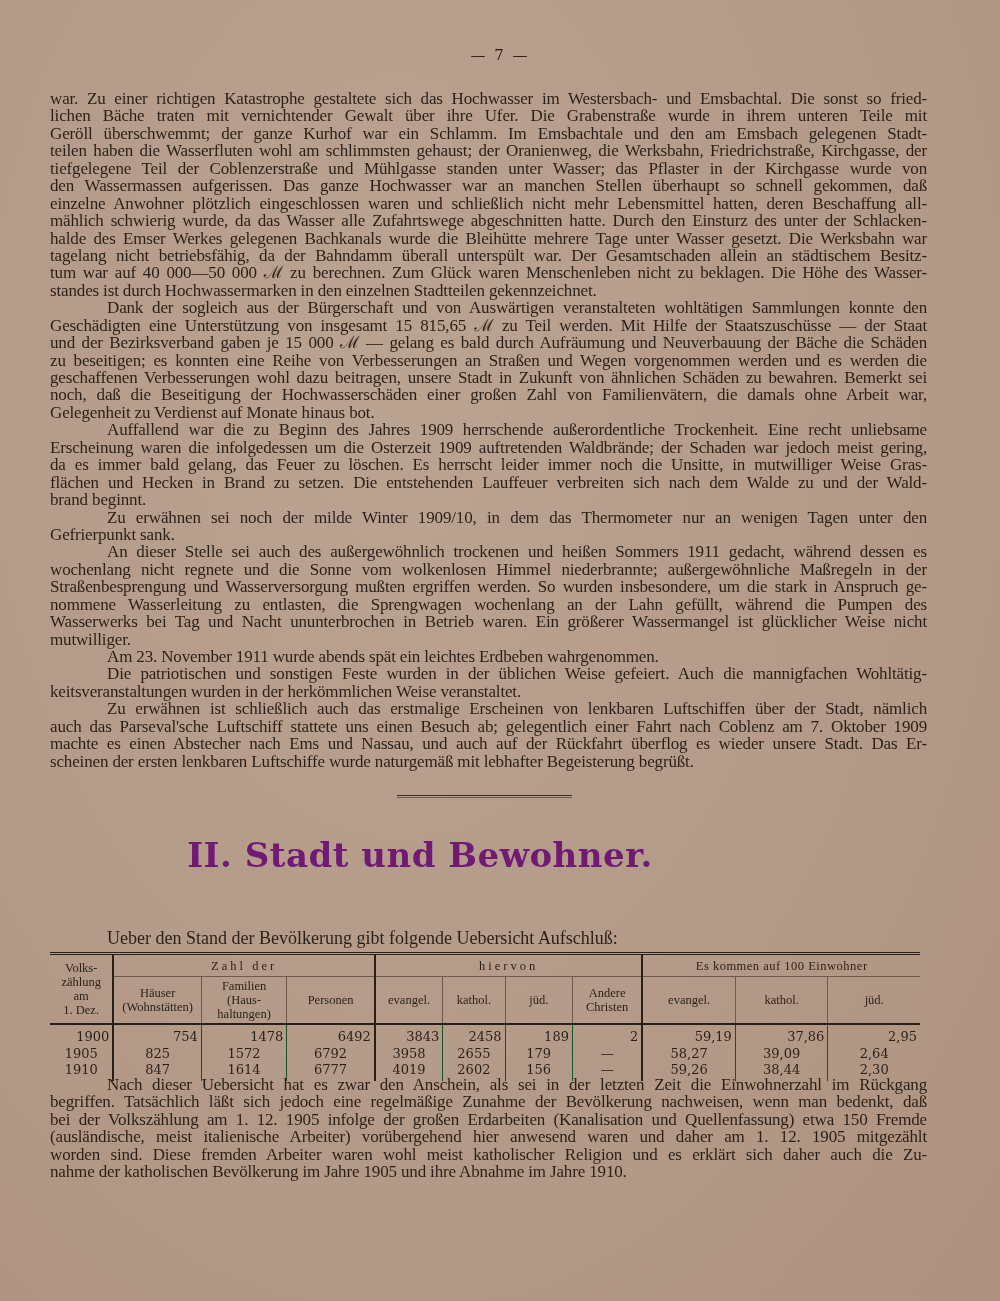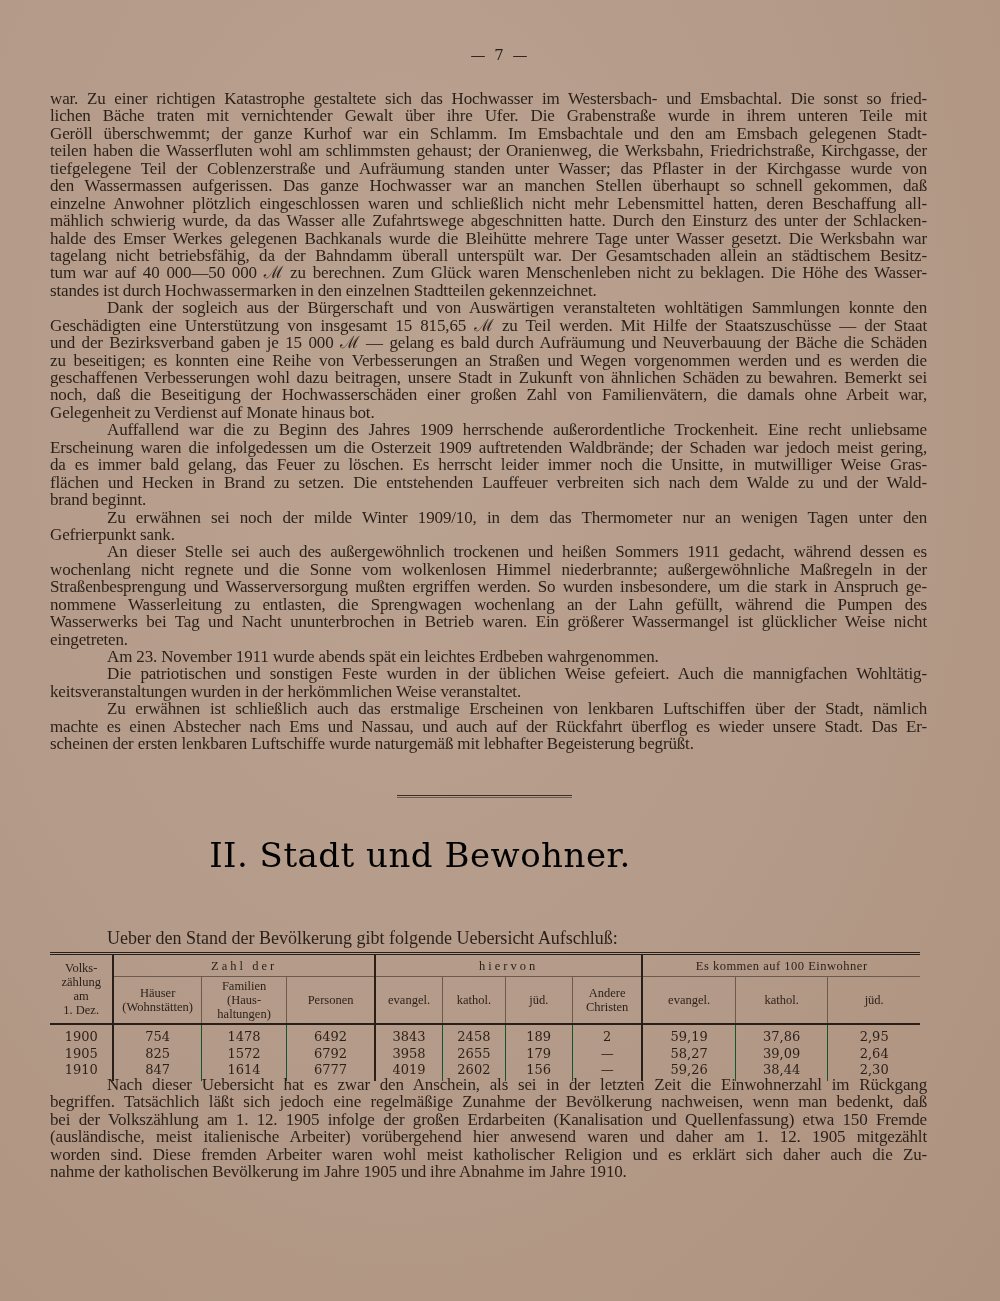--- a/index.html
+++ b/index.html
@@ -23,22 +23,22 @@
     letter-spacing: -0.15px;
   }
   .line.last { text-align-last: left; }
   .line.indent { padding-left: 57px; }
   .rule {
     position: absolute; left: 397px; width: 175px; top: 795px;
     border-top: 1px solid #3a2d24; border-bottom: 1px solid #6b5a4d; height: 1px;
   }
   .section-heading {
     position: absolute; top: 835px; left: 0; width: 840px; text-align: center;
-    font-family: "DejaVu Serif", serif; font-size: 34px; font-weight: normal;
-    color: #000000; letter-spacing: 0.5px;
+    font-family: "DejaVu Serif", serif; font-size: 34px; font-weight: bold;
+    color: #701a75; letter-spacing: 0.5px;
   }
   .table-intro {
     position: absolute; top: 928px; left: 107px; font-size: 18px;
     font-family: "Liberation Serif", serif;
   }
   table.census {
     position: absolute; top: 952px; left: 50px; width: 870px;
     border-collapse: collapse; font-family: "Liberation Serif", serif;
     border-top: 3px double #2a1f18;
   }
@@ -47,37 +47,37 @@
     border-left: 1px solid #6b5a4d; border-bottom: 1px solid #6b5a4d; padding: 2px 3px;
     line-height: 14px;
   }
   table.census th.group { letter-spacing: 3px; height: 17px; }
   table.census th.group-wide { letter-spacing: 0.5px; }
   table.census tr.header-bottom th, table.census th.rowspan { border-bottom: 2px solid #2a1f18; }
   table.census td {
     text-align: center; font-size: 13px; line-height: 16.5px; padding: 0 3px;
     border-left: 1px solid #14532d; font-family: "DejaVu Serif", serif;
   }
-  table.census tbody tr:first-child td { padding-top: 4px; }
+  table.census tbody tr:first-child td { padding-top: 4px; text-align: right; }
   table.census tbody tr:last-child td { padding-bottom: 2px; }
   table.census .first { border-left: none; }
   table.census .thick { border-left: 2px solid #2a1f18 !important; }
 </style>
 </head>
 <body>
 
 <div class="page-number">— 7 —</div>
 
 <div class="body-text" style="top:90px;">
   <div>
       <span class="line">war. Zu einer richtigen Katastrophe gestaltete sich das Hochwasser im Westersbach- und Emsbachtal. Die sonst so fried-</span>
       <span class="line">lichen Bäche traten mit vernichtender Gewalt über ihre Ufer. Die Grabenstraße wurde in ihrem unteren Teile mit</span>
       <span class="line">Geröll überschwemmt; der ganze Kurhof war ein Schlamm. Im Emsbachtale und den am Emsbach gelegenen Stadt-</span>
       <span class="line">teilen haben die Wasserfluten wohl am schlimmsten gehaust; der Oranienweg, die Werksbahn, Friedrichstraße, Kirchgasse, der</span>
-      <span class="line">tiefgelegene Teil der Coblenzerstraße und Aufräumung standen unter Wasser; das Pflaster in der Kirchgasse wurde von</span>
+      <span class="line">tiefgelegene Teil der Coblenzerstraße und Mühlgasse standen unter Wasser; das Pflaster in der Kirchgasse wurde von</span>
       <span class="line">den Wassermassen aufgerissen. Das ganze Hochwasser war an manchen Stellen überhaupt so schnell gekommen, daß</span>
       <span class="line">einzelne Anwohner plötzlich eingeschlossen waren und schließlich nicht mehr Lebensmittel hatten, deren Beschaffung all-</span>
       <span class="line">mählich schwierig wurde, da das Wasser alle Zufahrtswege abgeschnitten hatte. Durch den Einsturz des unter der Schlacken-</span>
       <span class="line">halde des Emser Werkes gelegenen Bachkanals wurde die Bleihütte mehrere Tage unter Wasser gesetzt. Die Werksbahn war</span>
       <span class="line">tagelang nicht betriebsfähig, da der Bahndamm überall unterspült war. Der Gesamtschaden allein an städtischem Besitz-</span>
       <span class="line">tum war auf 40 000—50 000 ℳ zu berechnen. Zum Glück waren Menschenleben nicht zu beklagen. Die Höhe des Wasser-</span>
       <span class="line last">standes ist durch Hochwassermarken in den einzelnen Stadtteilen gekennzeichnet.</span>
     </div>
   <div>
       <span class="line indent">Dank der sogleich aus der Bürgerschaft und von Auswärtigen veranstalteten wohltätigen Sammlungen konnte den</span>
@@ -98,31 +98,32 @@
   <div>
       <span class="line indent">Zu erwähnen sei noch der milde Winter 1909/10, in dem das Thermometer nur an wenigen Tagen unter den</span>
       <span class="line last">Gefrierpunkt sank.</span>
     </div>
   <div>
       <span class="line indent">An dieser Stelle sei auch des außergewöhnlich trockenen und heißen Sommers 1911 gedacht, während dessen es</span>
       <span class="line">wochenlang nicht regnete und die Sonne vom wolkenlosen Himmel niederbrannte; außergewöhnliche Maßregeln in der</span>
       <span class="line">Straßenbesprengung und Wasserversorgung mußten ergriffen werden. So wurden insbesondere, um die stark in Anspruch ge-</span>
       <span class="line">nommene Wasserleitung zu entlasten, die Sprengwagen wochenlang an der Lahn gefüllt, während die Pumpen des</span>
       <span class="line">Wasserwerks bei Tag und Nacht ununterbrochen in Betrieb waren. Ein größerer Wassermangel ist glücklicher Weise nicht</span>
-      <span class="line last">eingetreten.</span>
+      <span class="line last">mutwilliger.</span>
     </div>
   <div>
       <span class="line last indent">Am 23. November 1911 wurde abends spät ein leichtes Erdbeben wahrgenommen.</span>
     </div>
   <div>
       <span class="line indent">Die patriotischen und sonstigen Feste wurden in der üblichen Weise gefeiert. Auch die mannigfachen Wohltätig-</span>
       <span class="line last">keitsveranstaltungen wurden in der herkömmlichen Weise veranstaltet.</span>
     </div>
   <div>
       <span class="line indent">Zu erwähnen ist schließlich auch das erstmalige Erscheinen von lenkbaren Luftschiffen über der Stadt, nämlich</span>
+      <span class="line">auch das Parseval'sche Luftschiff stattete uns einen Besuch ab; gelegentlich einer Fahrt nach Coblenz am 7. Oktober 1909</span>
       <span class="line">machte es einen Abstecher nach Ems und Nassau, und auch auf der Rückfahrt überflog es wieder unsere Stadt. Das Er-</span>
       <span class="line last">scheinen der ersten lenkbaren Luftschiffe wurde naturgemäß mit lebhafter Begeisterung begrüßt.</span>
     </div>
 </div>
 
 <div class="rule"></div>
 
 <div class="section-heading">II. Stadt und Bewohner.</div>
 
 <div class="table-intro">Ueber den Stand der Bevölkerung gibt folgende Uebersicht Aufschluß:</div>

